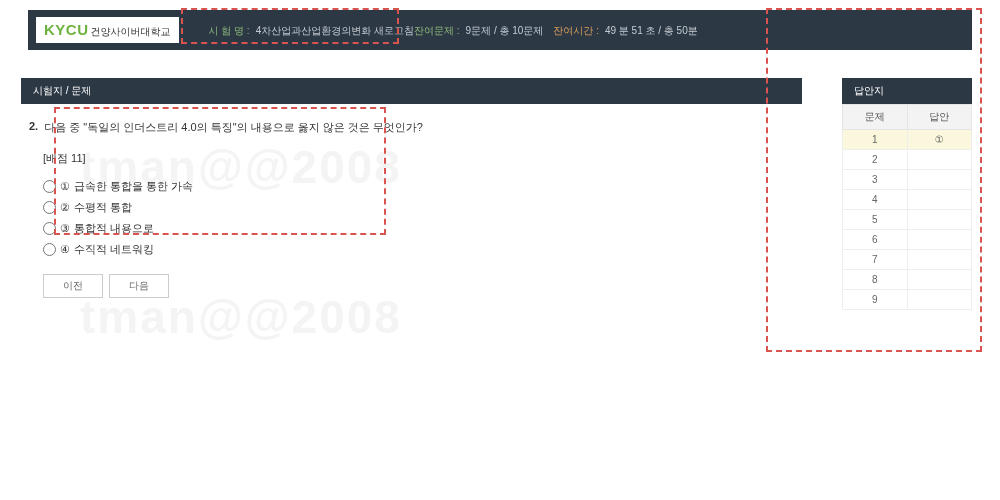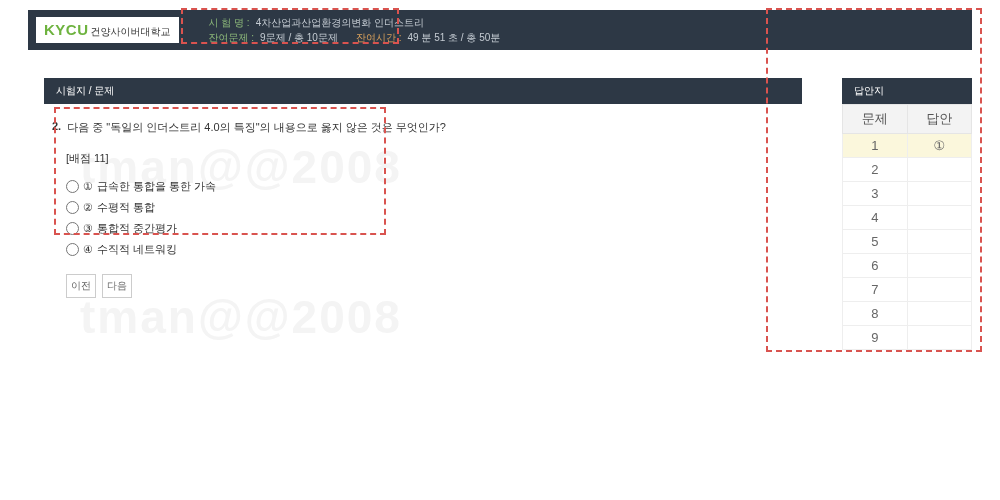--- a/index.html
+++ b/index.html
@@ -3,50 +3,50 @@
   <meta charset="utf-8">
   <style>
     * { box-sizing: border-box; margin: 0; padding: 0; }
     body { font-family: -apple-system, "Malgun Gothic", sans-serif; font-size: 11px; background: #fff; color: #333; }
     
     .header { background: #2d3845; height: 40px; display: flex; align-items: center; padding: 16px 8px; margin: 10px 28px 0 28px; }
     .logo { background: #fff; padding: 4px 8px; margin-right: 30px; }
     .logo-main { color: #6eb33f; font-weight: bold; font-size: 15px; letter-spacing: 0.5px; }
     .logo-sub { color: #333; font-size: 10px; margin-left: 2px; }
     .exam-info { flex: 1; display: flex; gap: 8px; color: #c5ccd3; font-size: 10px; line-height: 1.5; }
-    .info-group { display: flex; flex-direction: column; }
+    .info-group { display: flex; flex-direction: row; }
     .info-row { display: flex; gap: 6px; }
     .label-green { color: #8db97a; }
-    .label-orange { color: #d9a05b; margin-left: 12px; }
+    .label-orange { color: #d9a05b; margin-left: 4px; }
     .header-buttons { display: flex; gap: 6px; }
     .hbtn { border: 1px solid #717c88; background: transparent; color: #cfd6dd; padding: 4px 10px; font-size: 10px; cursor: pointer; }
     
     .highlight-info { position: absolute; left: 181px; top: 8px; width: 218px; height: 36px; border: 2px dashed #d9534f; pointer-events: none; }
     .highlight-right { position: absolute; right: 18px; top: 8px; width: 216px; height: 344px; border: 2px dashed #d9534f; pointer-events: none; }
     .highlight-q { position: absolute; left: 54px; top: 107px; width: 332px; height: 128px; border: 2px dashed #d9534f; pointer-events: none; }
     
-    .body-wrap { display: flex; margin: 28px 28px 0 44px; }
+    .body-wrap { display: flex; margin: 28px 28px 0 21px; }
     .main-col { flex: 1; }
     .side-col { width: 170px; padding-left: 40px; }
     
     .sec-header { background: #2d3845; color: #fff; font-size: 10px; padding: 6px 12px; }
     
     .question-area { padding: 16px 8px 8px 8px; }
     .q-line { display: flex; gap: 6px; font-size: 11px; }
     .q-num { font-weight: bold; }
     .points { margin: 16px 0 10px 14px; font-size: 11px; }
     .options { margin-left: 14px; }
     .option { display: flex; align-items: center; gap: 4px; padding: 3px 0; font-size: 11px; }
     .option input { margin: 0; }
     .circ { font-size: 11px; }
     
     .nav-btns { display: flex; gap: 6px; margin: 14px 0 0 14px; }
-    .nbtn { border: 1px solid #ccc; background: #fff; padding: 4px 4px; font-size: 10px; cursor: pointer; color: #666; }
+    .nbtn { border: 1px solid #ccc; background: #fff; padding: 4px 19px; font-size: 10px; cursor: pointer; color: #666; }
     
-    .ans-table { width: 100%; border-collapse: collapse; margin-top: 0; font-size: 13px; }
+    .ans-table { width: 100%; border-collapse: collapse; margin-top: 0; font-size: 10px; }
     .ans-table th { background: #f3f3f3; border: 1px solid #e5e5e5; padding: 5px 4px; font-weight: normal; color: #555; text-align: center; }
     .ans-table td { border: 1px solid #eee; padding: 4px 4px; text-align: center; color: #666; }
     .ans-table tr.current td { background: #fbf7dc; }
     
     .wm { position: absolute; font-size: 46px; font-weight: bold; color: #f4f4f4; pointer-events: none; z-index: -1; letter-spacing: 2px; }
     .wm1 { left: 80px; top: 140px; }
     .wm2 { left: 80px; top: 290px; }
   </style>
 </head>
 <body>
@@ -55,21 +55,21 @@
 <div class="wm wm2">tman@@2008</div>
 
 <div class="header">
   <div class="logo">
     <span class="logo-main">KYCU</span><span class="logo-sub">건양사이버대학교</span>
   </div>
   <div class="exam-info">
     <div class="info-group">
       <div class="info-row">
         <span class="label-green">시 험 명 :</span>
-        <span>4차산업과산업환경의변화 인더스트리</span>
+        <span>4차산업과산업환경의변화 새로고침</span>
       </div>
       <div class="info-row">
         <span class="label-green">잔여문제 :</span>
         <span>9문제 / 총 10문제</span>
         <span class="label-orange">잔여시간 :</span>
         <span>49 분 51 초 / 총 50분</span>
       </div>
     </div>
   </div>
 </div>
@@ -90,21 +90,21 @@
             <span>급속한 통합을 통한 가속</span>
           </label>
           <label class="option">
             <input type="radio" name="q" style="">
             <span class="circ">②</span>
             <span>수평적 통합</span>
           </label>
           <label class="option">
             <input type="radio" name="q" style="">
             <span class="circ">③</span>
-            <span>통합적 중간평가</span>
+            <span>통합적 내용으로</span>
           </label>
           <label class="option">
             <input type="radio" name="q" style="">
             <span class="circ">④</span>
             <span>수직적 네트워킹</span>
           </label>
         </div>
       <div class="nav-btns">
         <button class="nbtn">이전</button>
         <button class="nbtn">다음</button>

